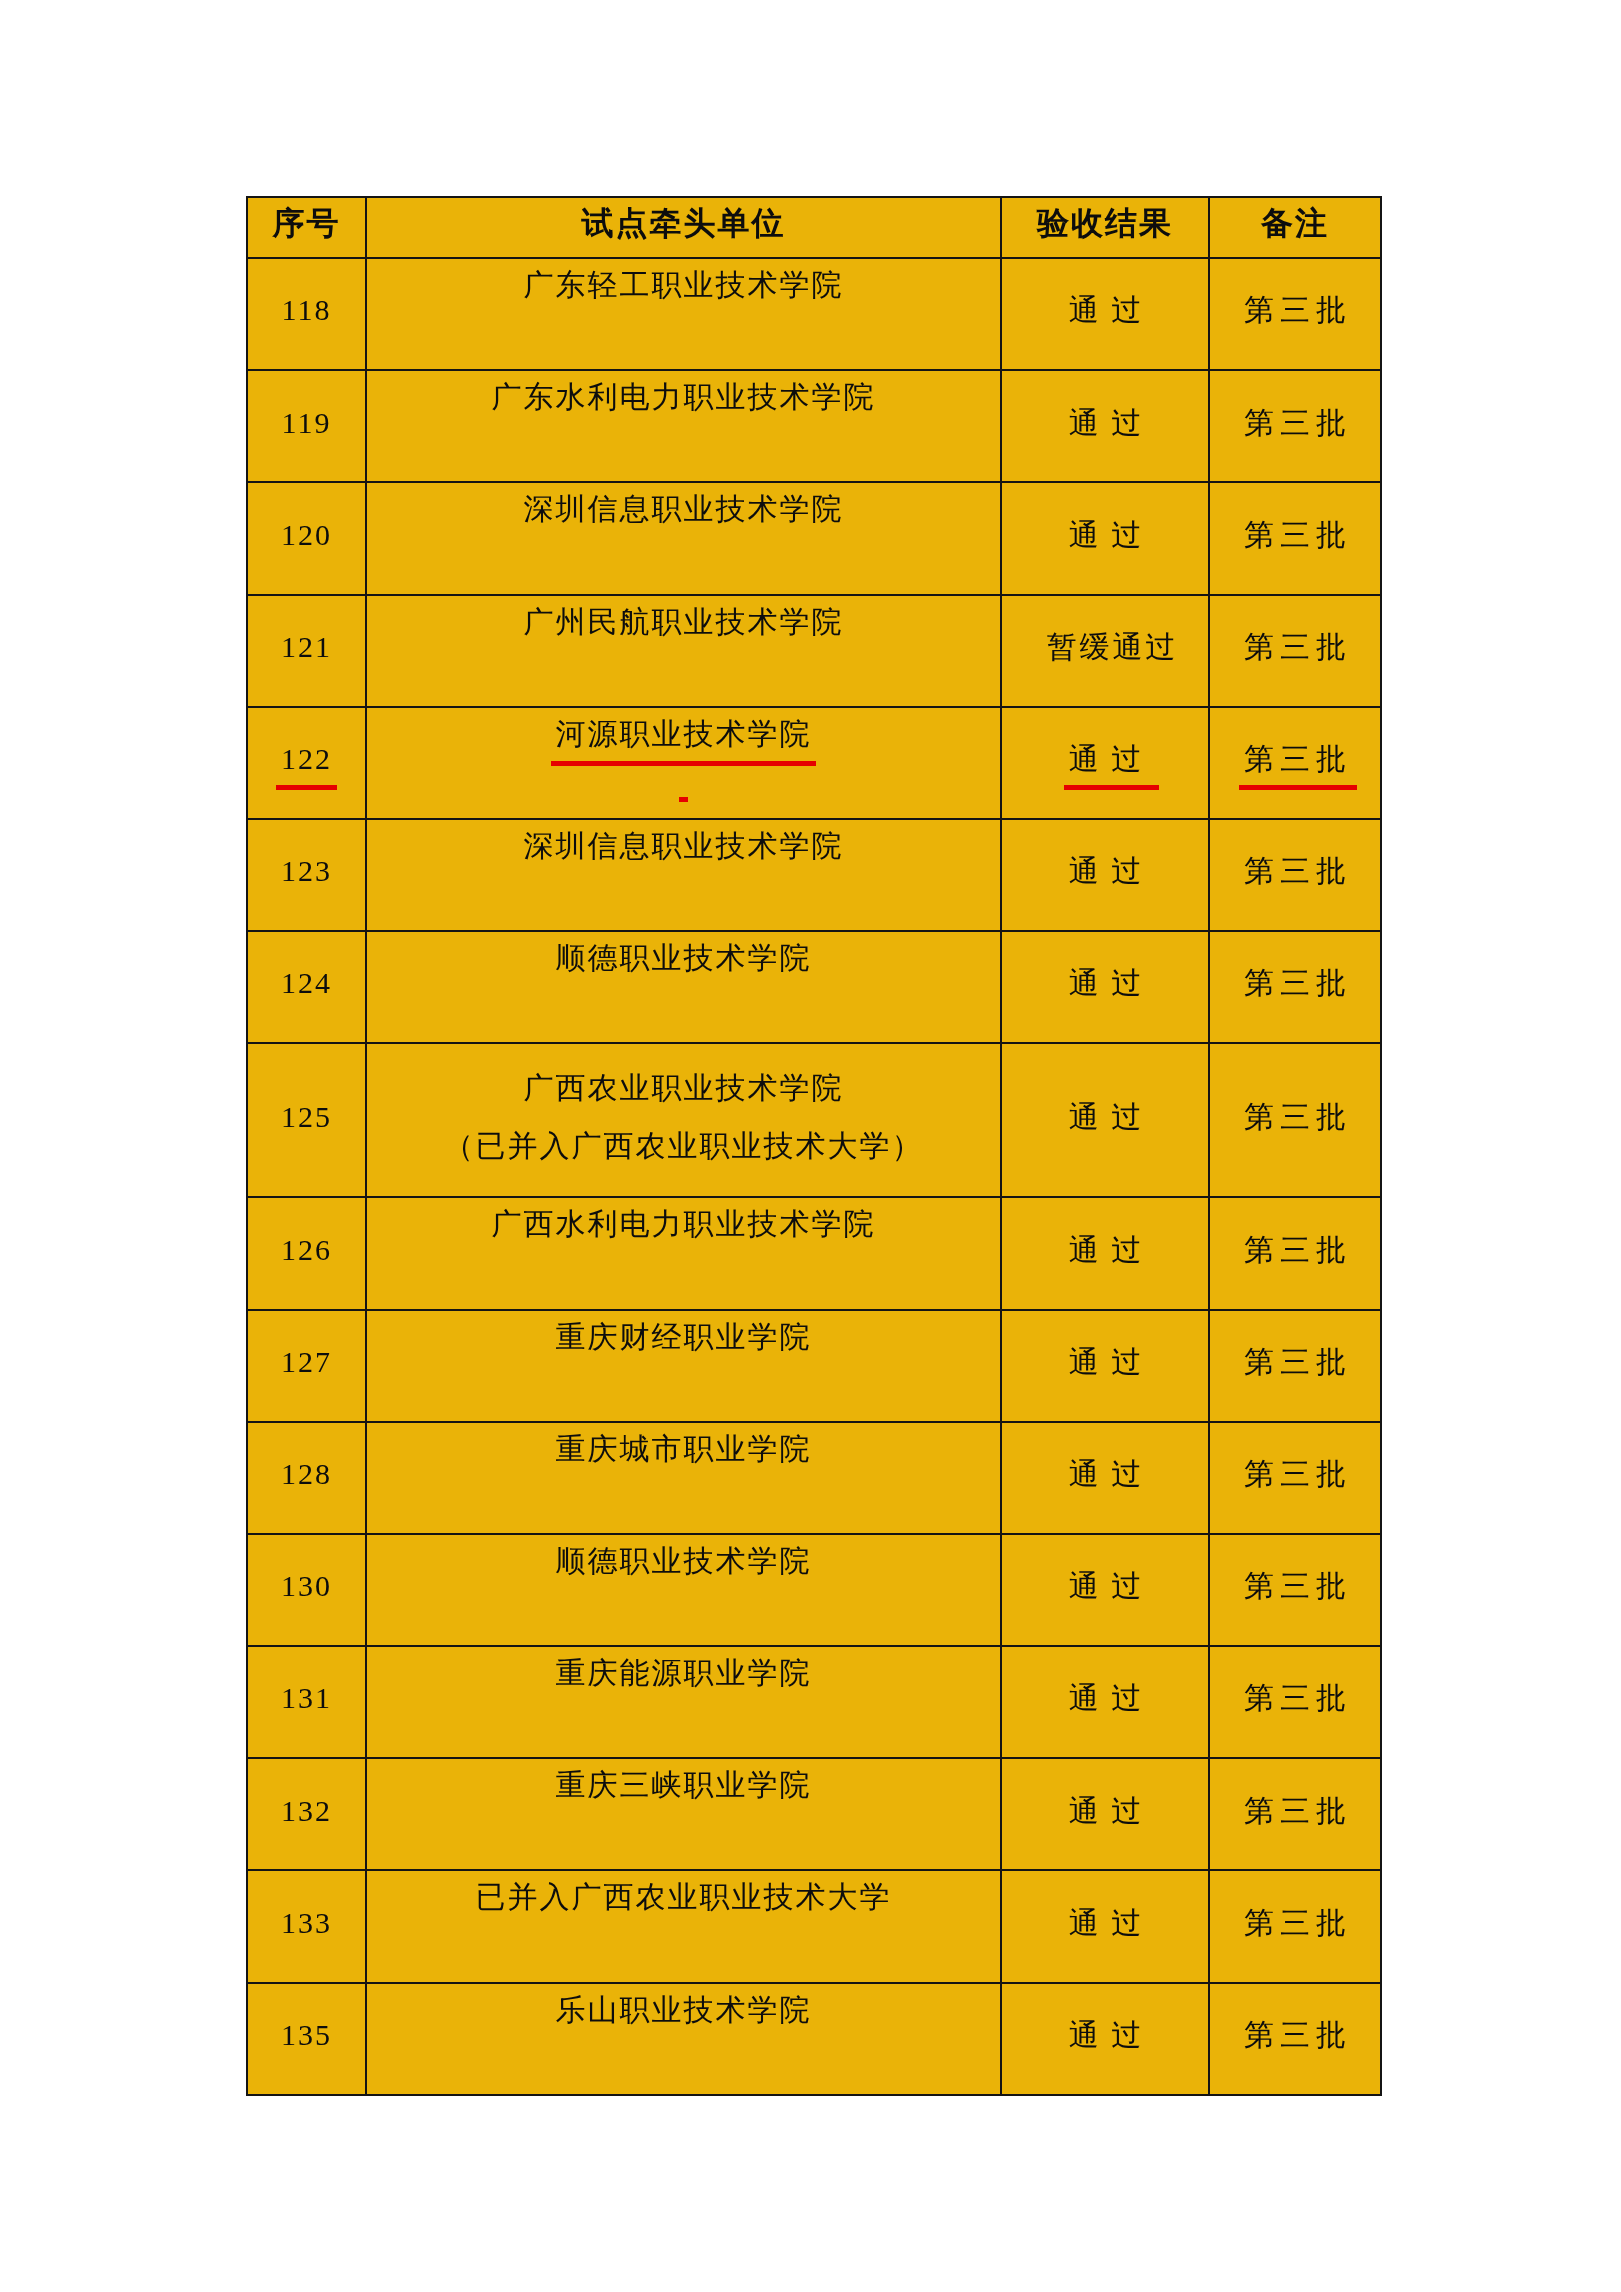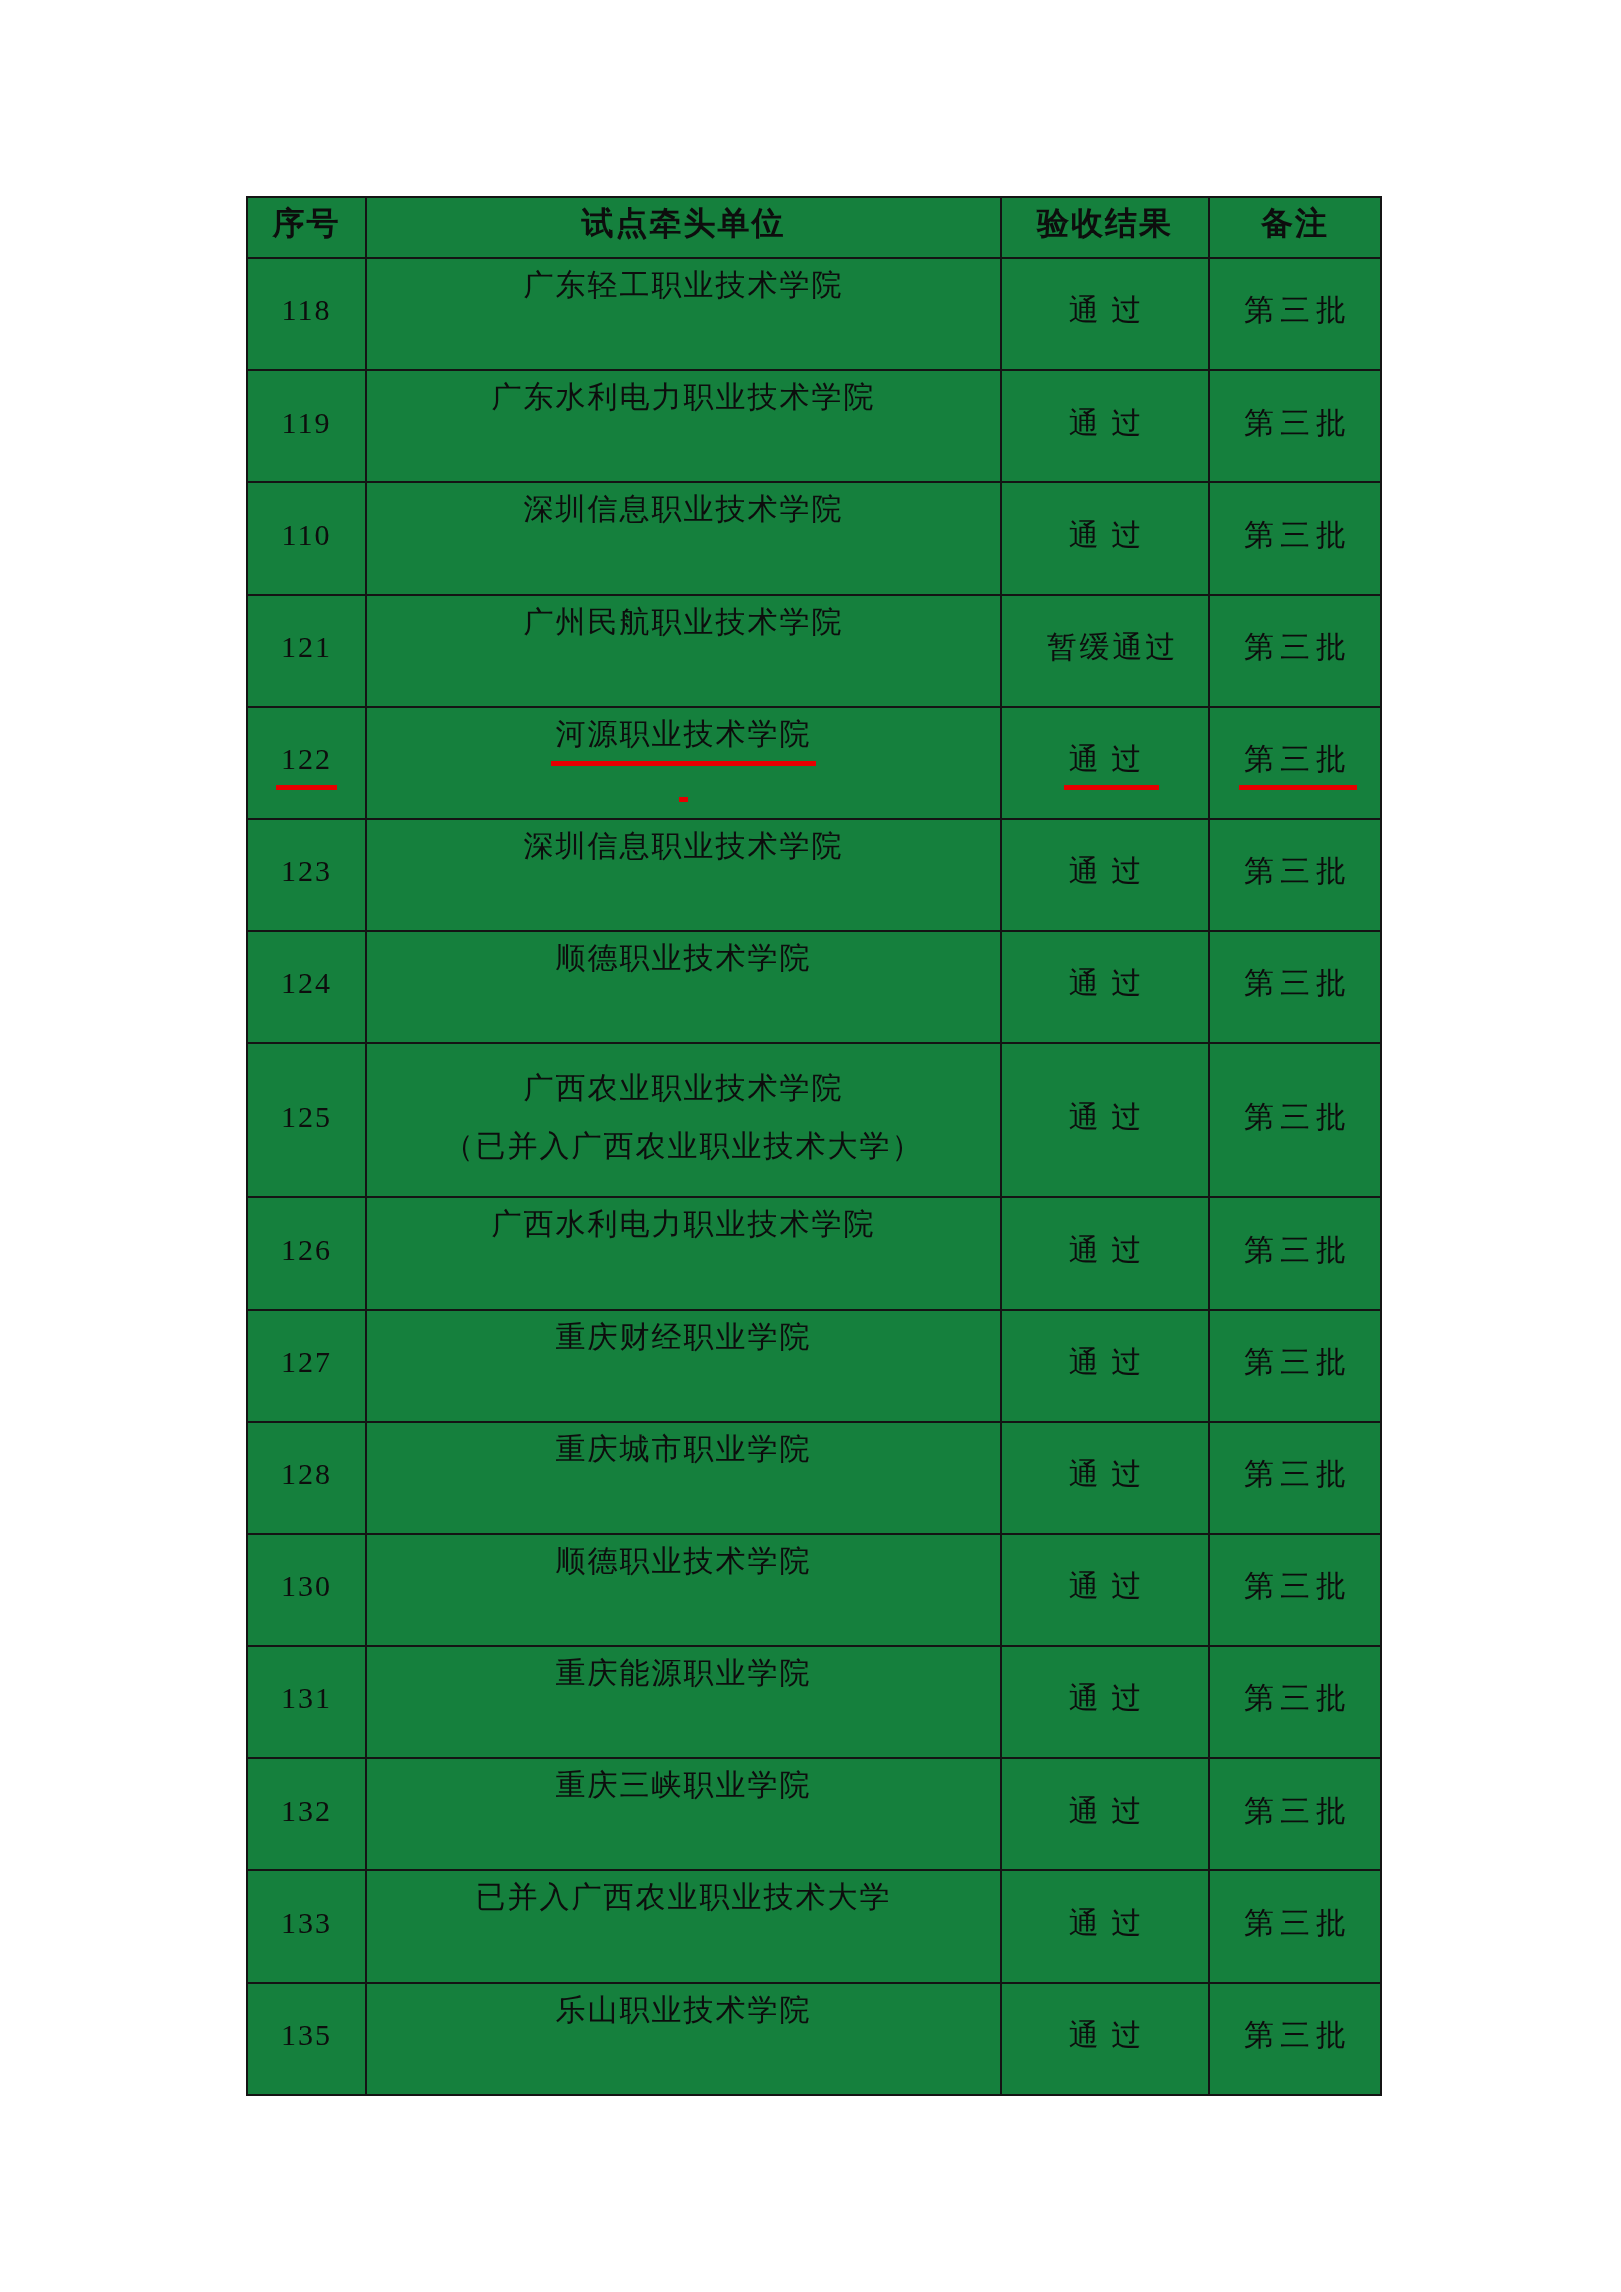--- a/index.html
+++ b/index.html
@@ -16,21 +16,21 @@
     font-family: "Liberation Serif", "DejaVu Serif", serif;
     color: #0d0d0d;
   }
   table.doc-table {
     position: absolute;
     left: 246px;
     top: 196px;
     width: 1133px;
     border-collapse: collapse;
     table-layout: fixed;
-    background: #15803d;
+    background: #eab308;
     padding-left: 28px;
   }
   col.c-no     { width: 119px; }
   col.c-unit   { width: 635px; }
   col.c-result { width: 208px; }
   col.c-remark { width: 172px; }
 
   th, td {
     border: 2px solid #141414;
     text-align: center;
@@ -99,21 +99,21 @@
         <tr>
     <td><span class="t">119</span></td>
     <td>
       <span class="unit-line"><span class="t">广东水利电力职业技术学院</span></span>
       <span class="unit-line unit-note" hidden=""><span class="t"></span></span>
     </td>
     <td><span class="t sp-wide">通过</span></td>
     <td><span class="t sp-mid">第三批</span></td>
   </tr>
         <tr>
-    <td><span class="t">110</span></td>
+    <td><span class="t">120</span></td>
     <td>
       <span class="unit-line"><span class="t">深圳信息职业技术学院</span></span>
       <span class="unit-line unit-note" hidden=""><span class="t"></span></span>
     </td>
     <td><span class="t sp-wide">通过</span></td>
     <td><span class="t sp-mid">第三批</span></td>
   </tr>
         <tr>
     <td><span class="t">121</span></td>
     <td>

